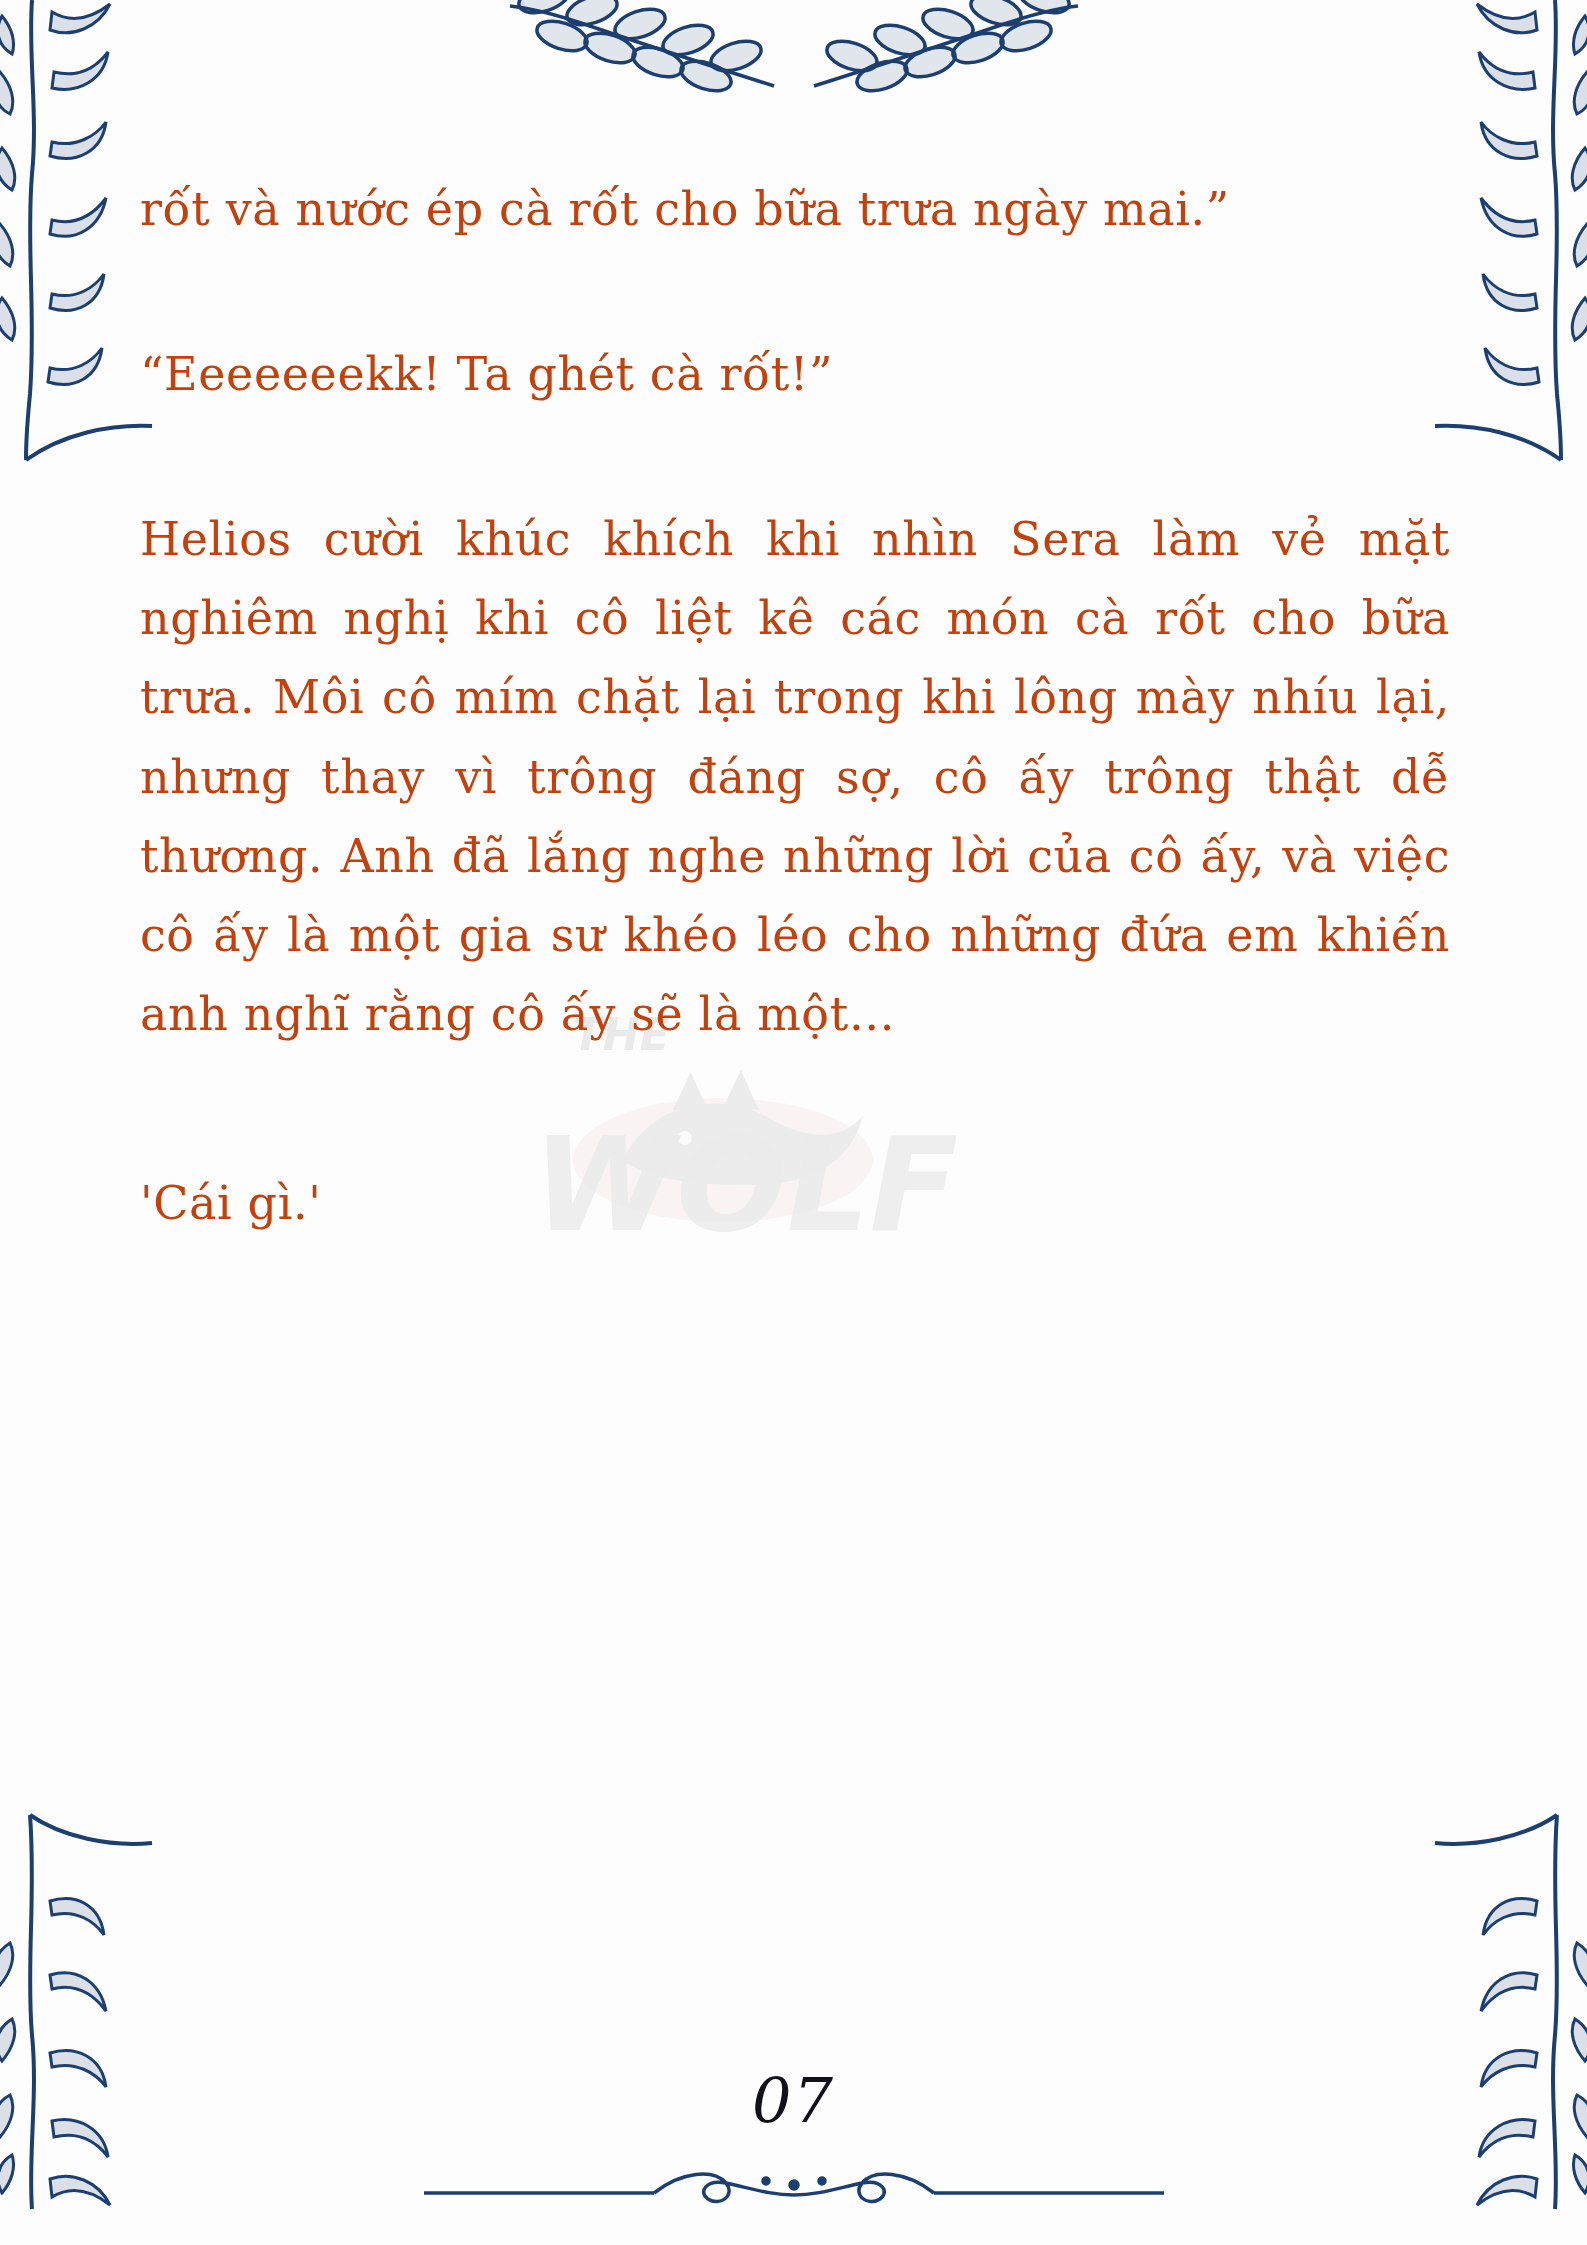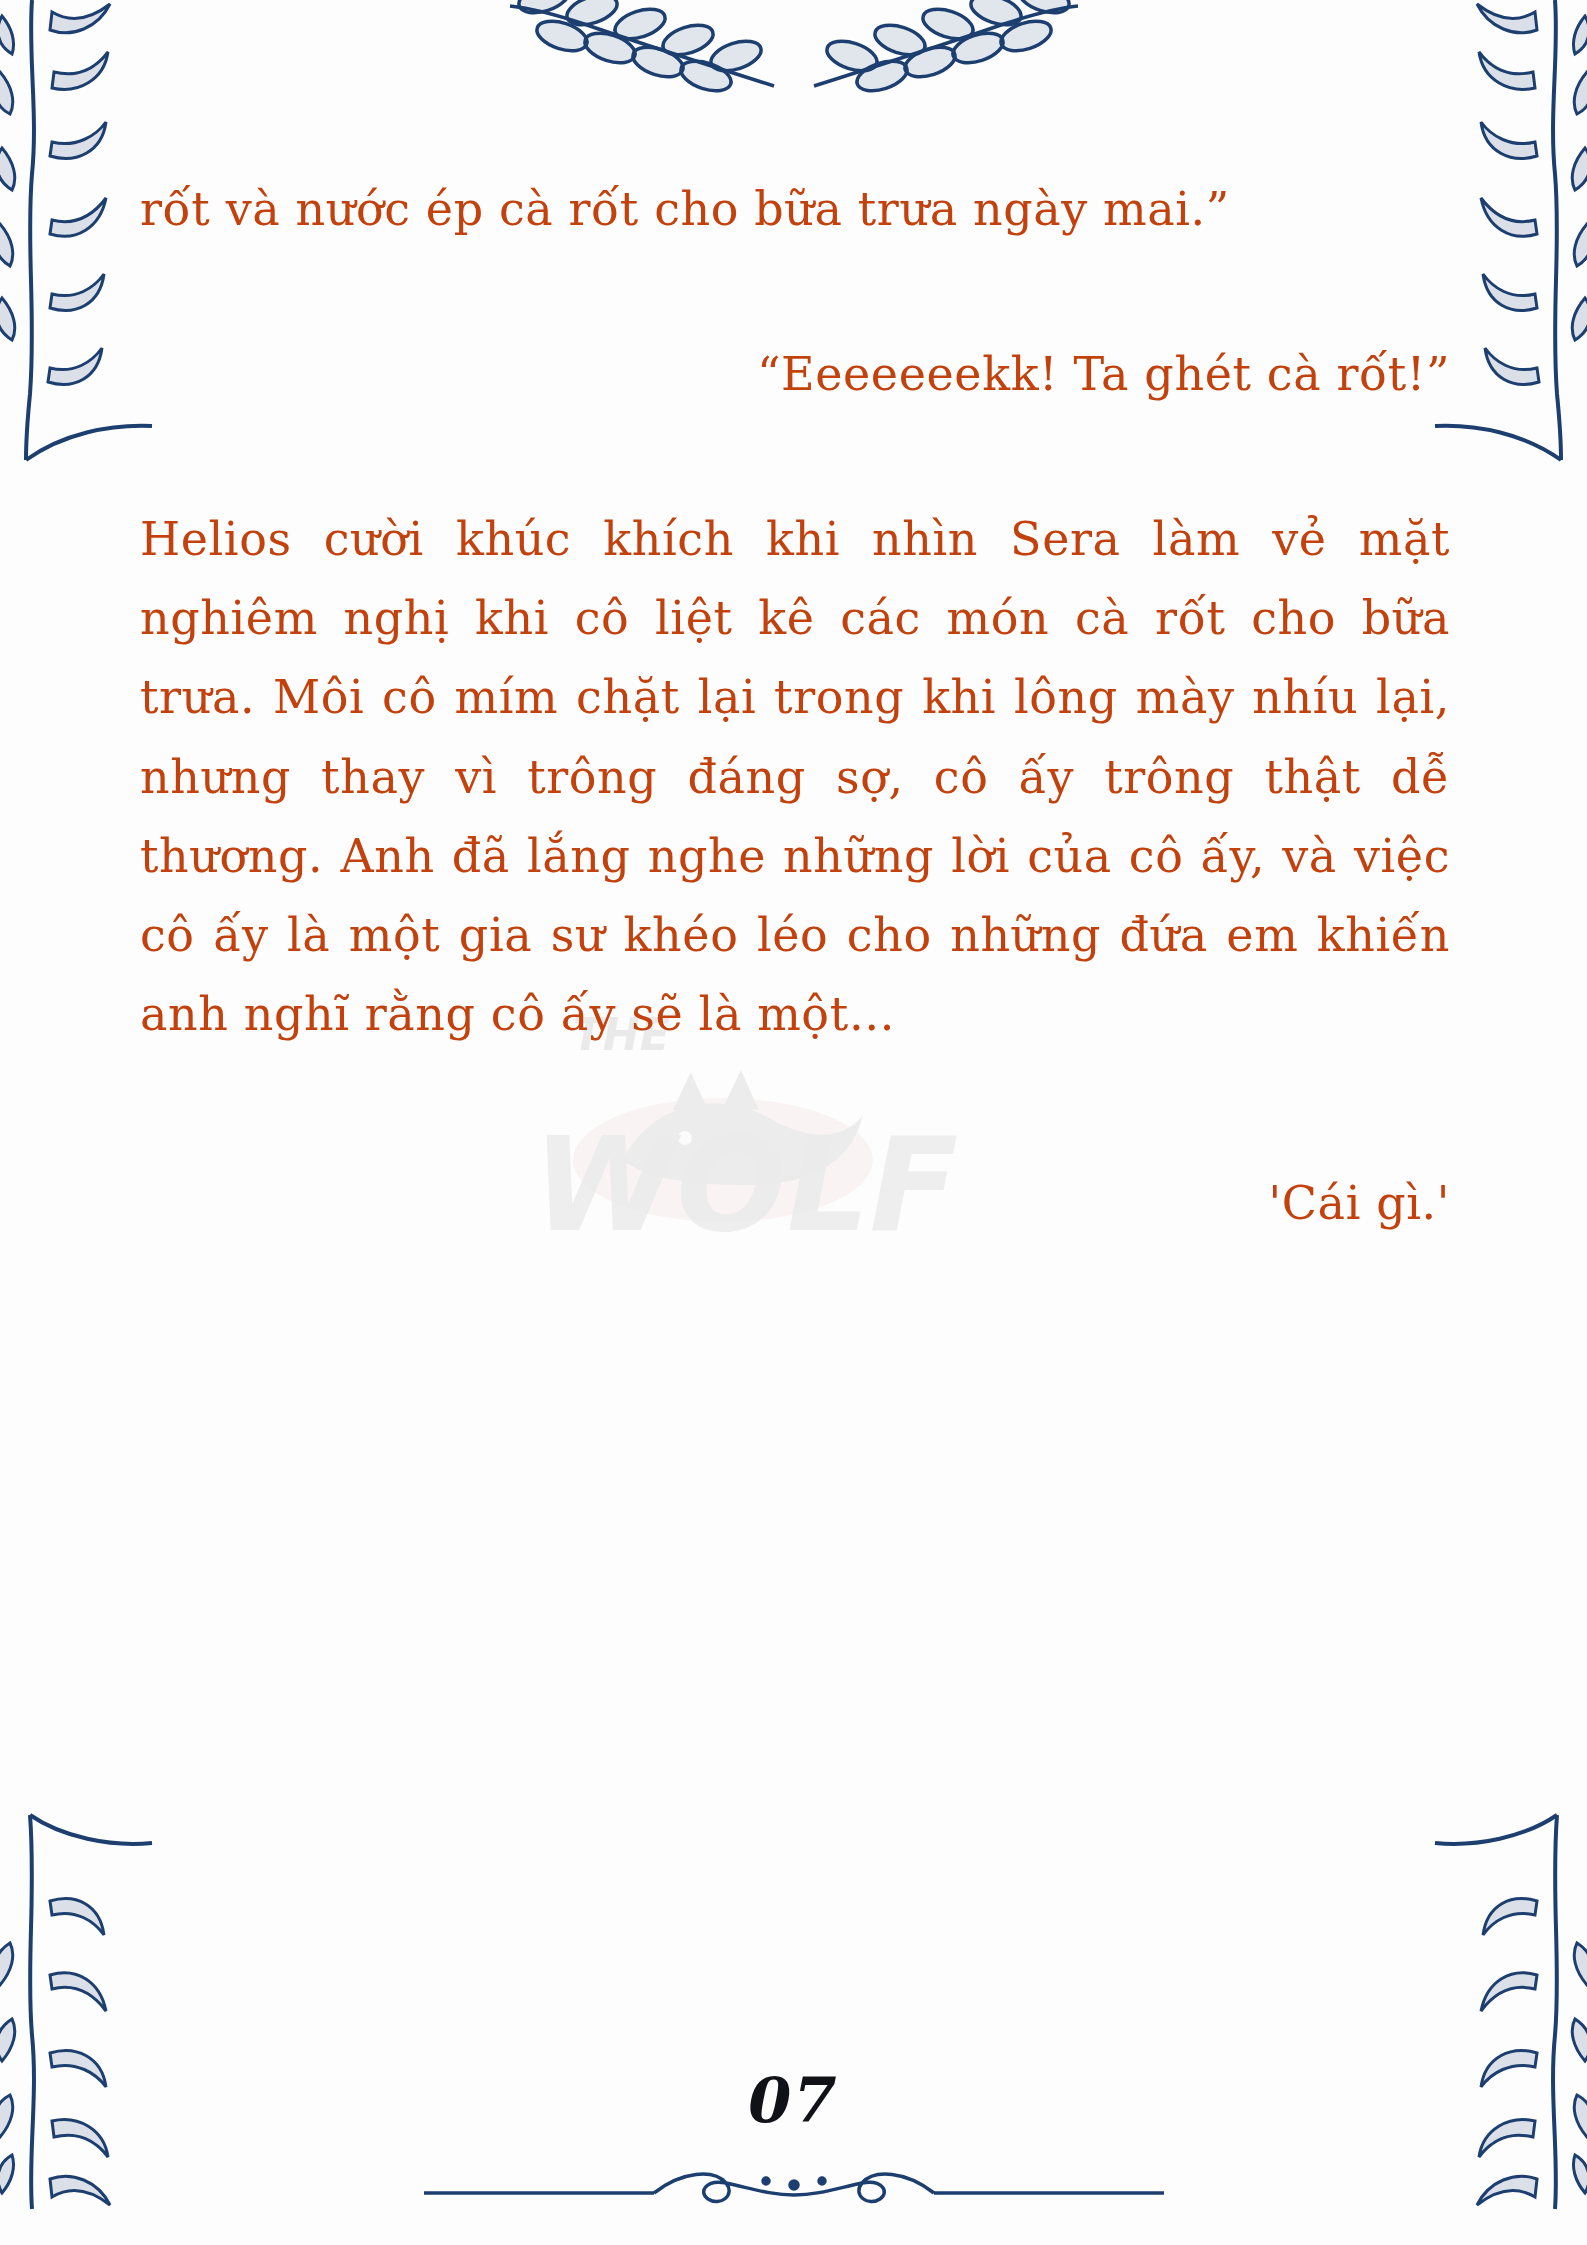--- a/index.html
+++ b/index.html
@@ -56,32 +56,32 @@
   .para {
     font-family: "DejaVu Serif", serif;
     font-size: 46px;
     line-height: 1.72;
     color: #c2410c;
     letter-spacing: 0.6px;
     margin: 0 0 52px 0;
     text-align: justify;
     text-justify: inter-word;
   }
-  .para.nojust { text-align: right; }
+  .para.nojust { text-align: left; }
   .gap-lg { margin-bottom: 86px; }
   .gap-xl { margin-bottom: 110px; }
 
   
   .page-number {
     position: absolute;
     bottom: 108px;
     left: 50%;
     transform: translateX(-50%);
     font-family: "DejaVu Serif", serif;
-    font-weight: bold;
+    font-weight: normal;
     font-style: italic;
     font-size: 62px;
     color: #111118;
     letter-spacing: 2px;
   }
 </style>
 </head>
 <body>
 
 <div class="page">

